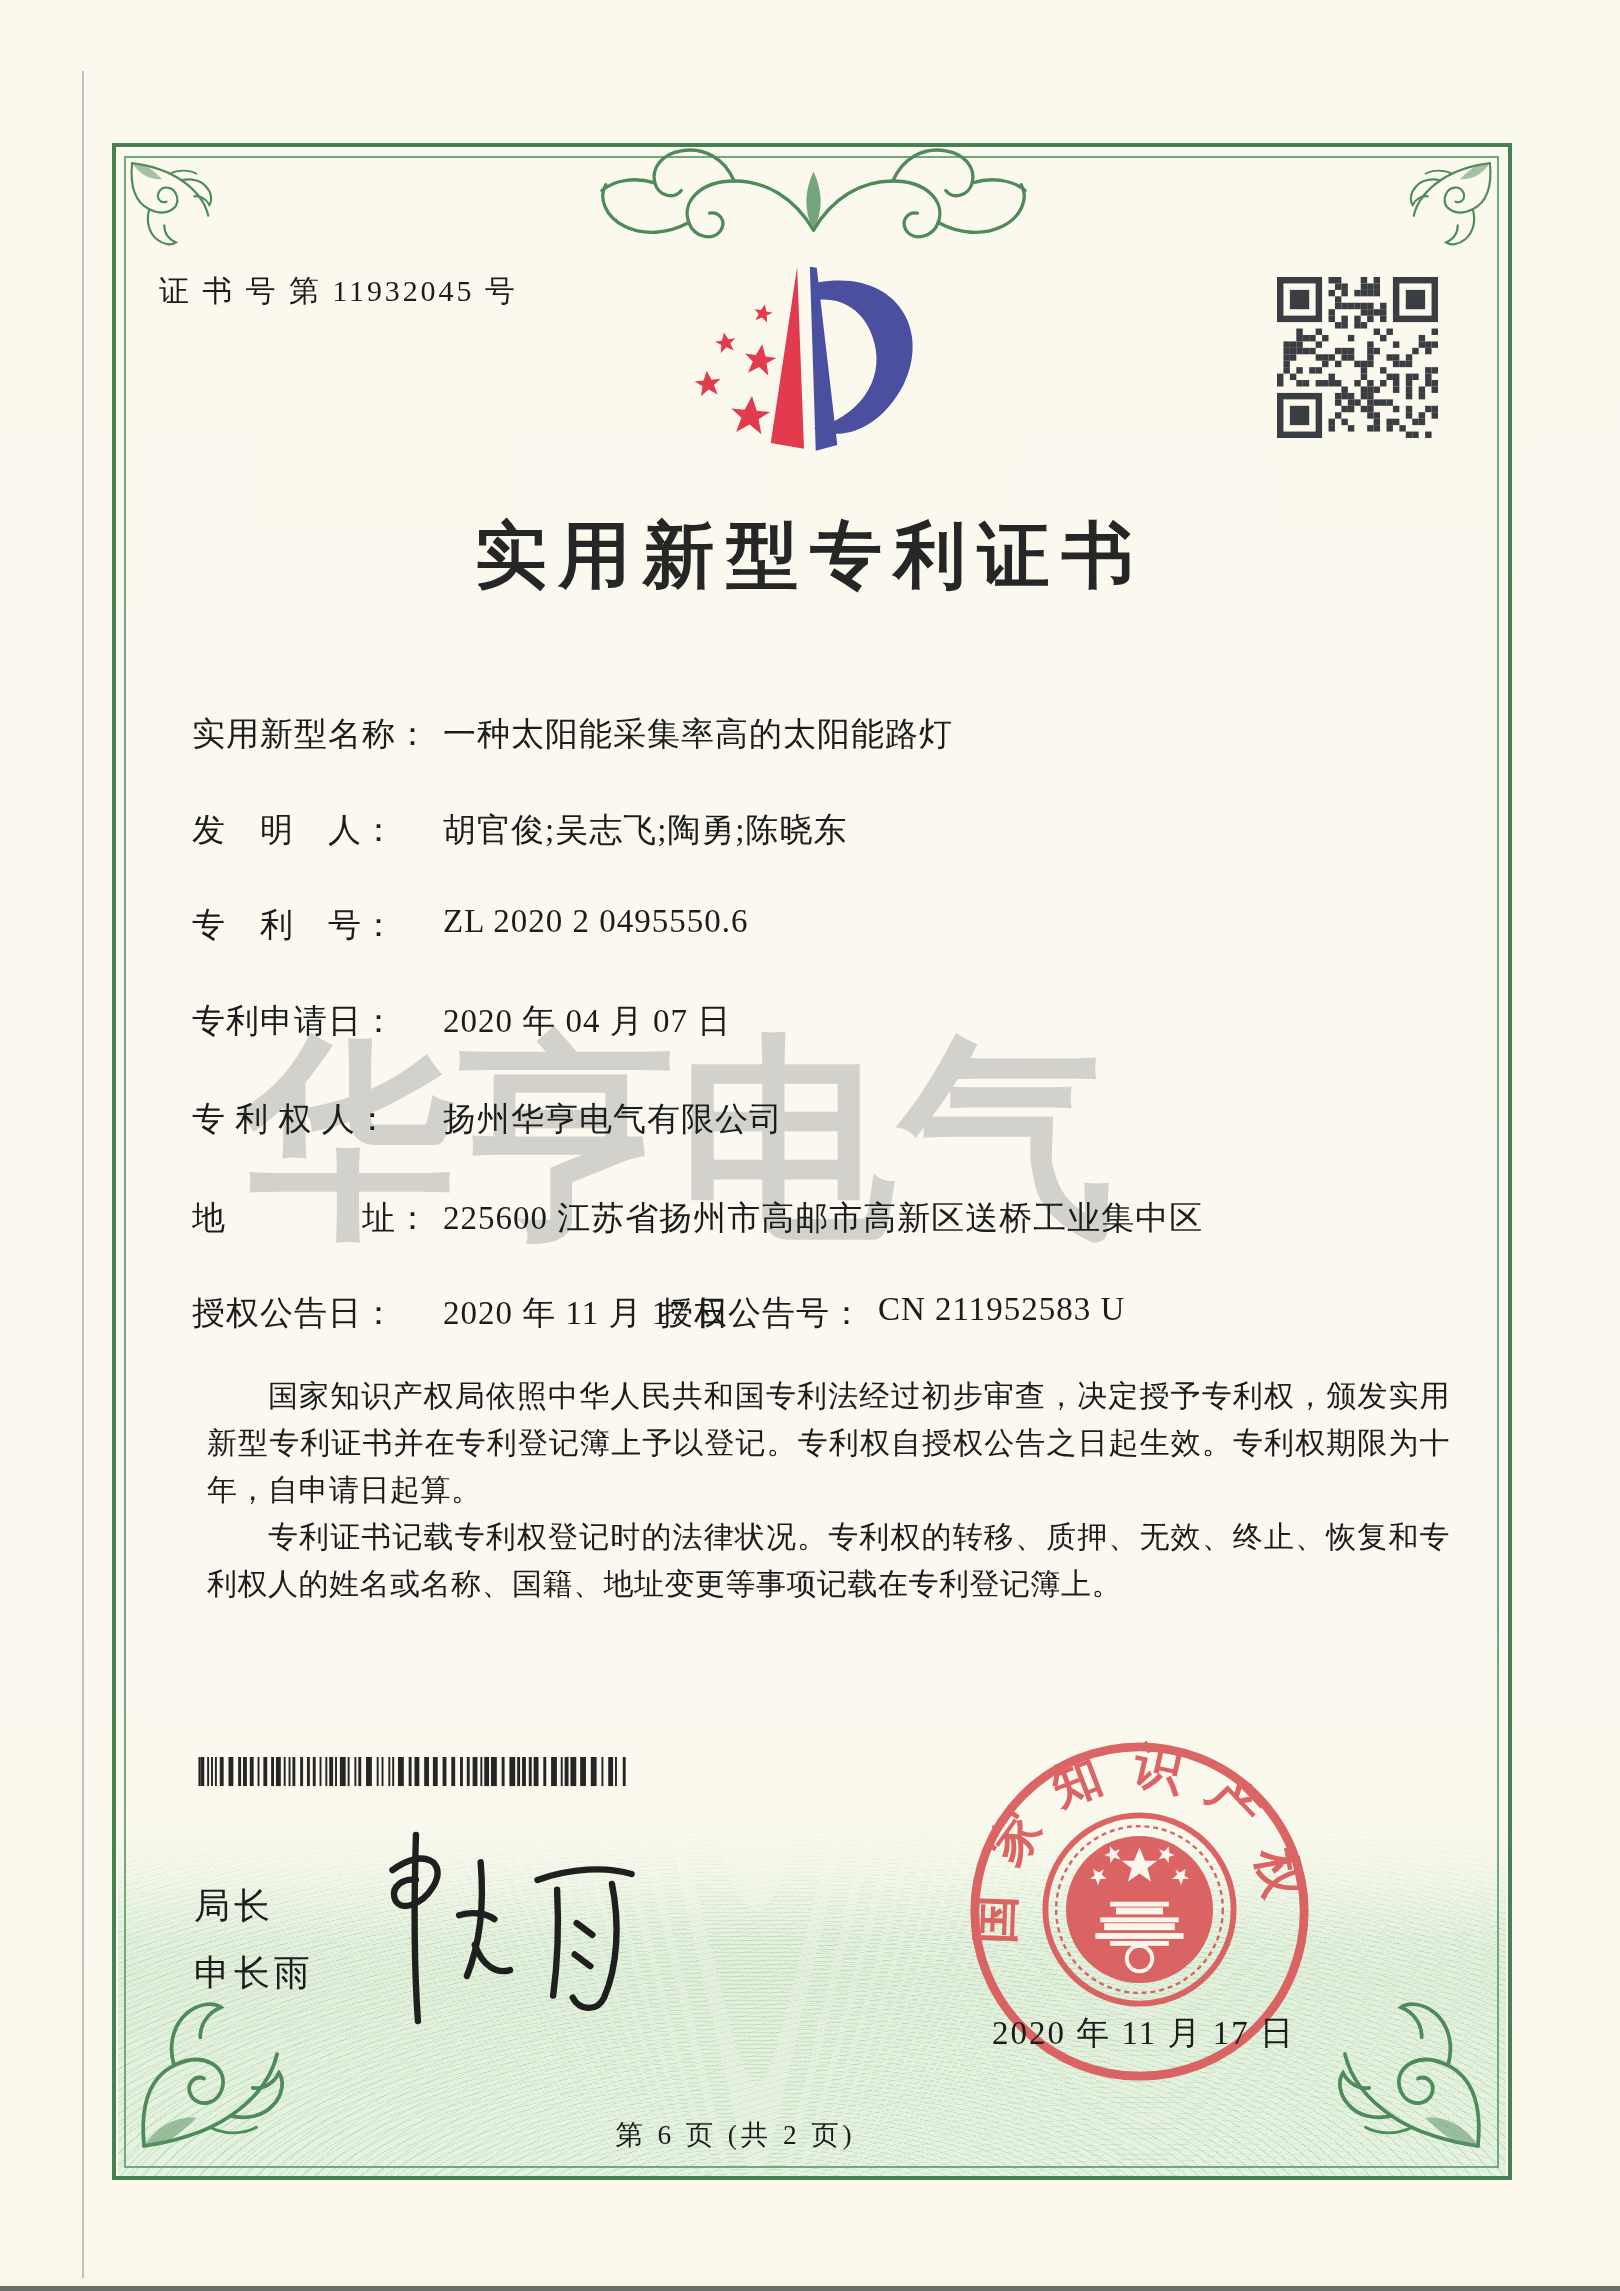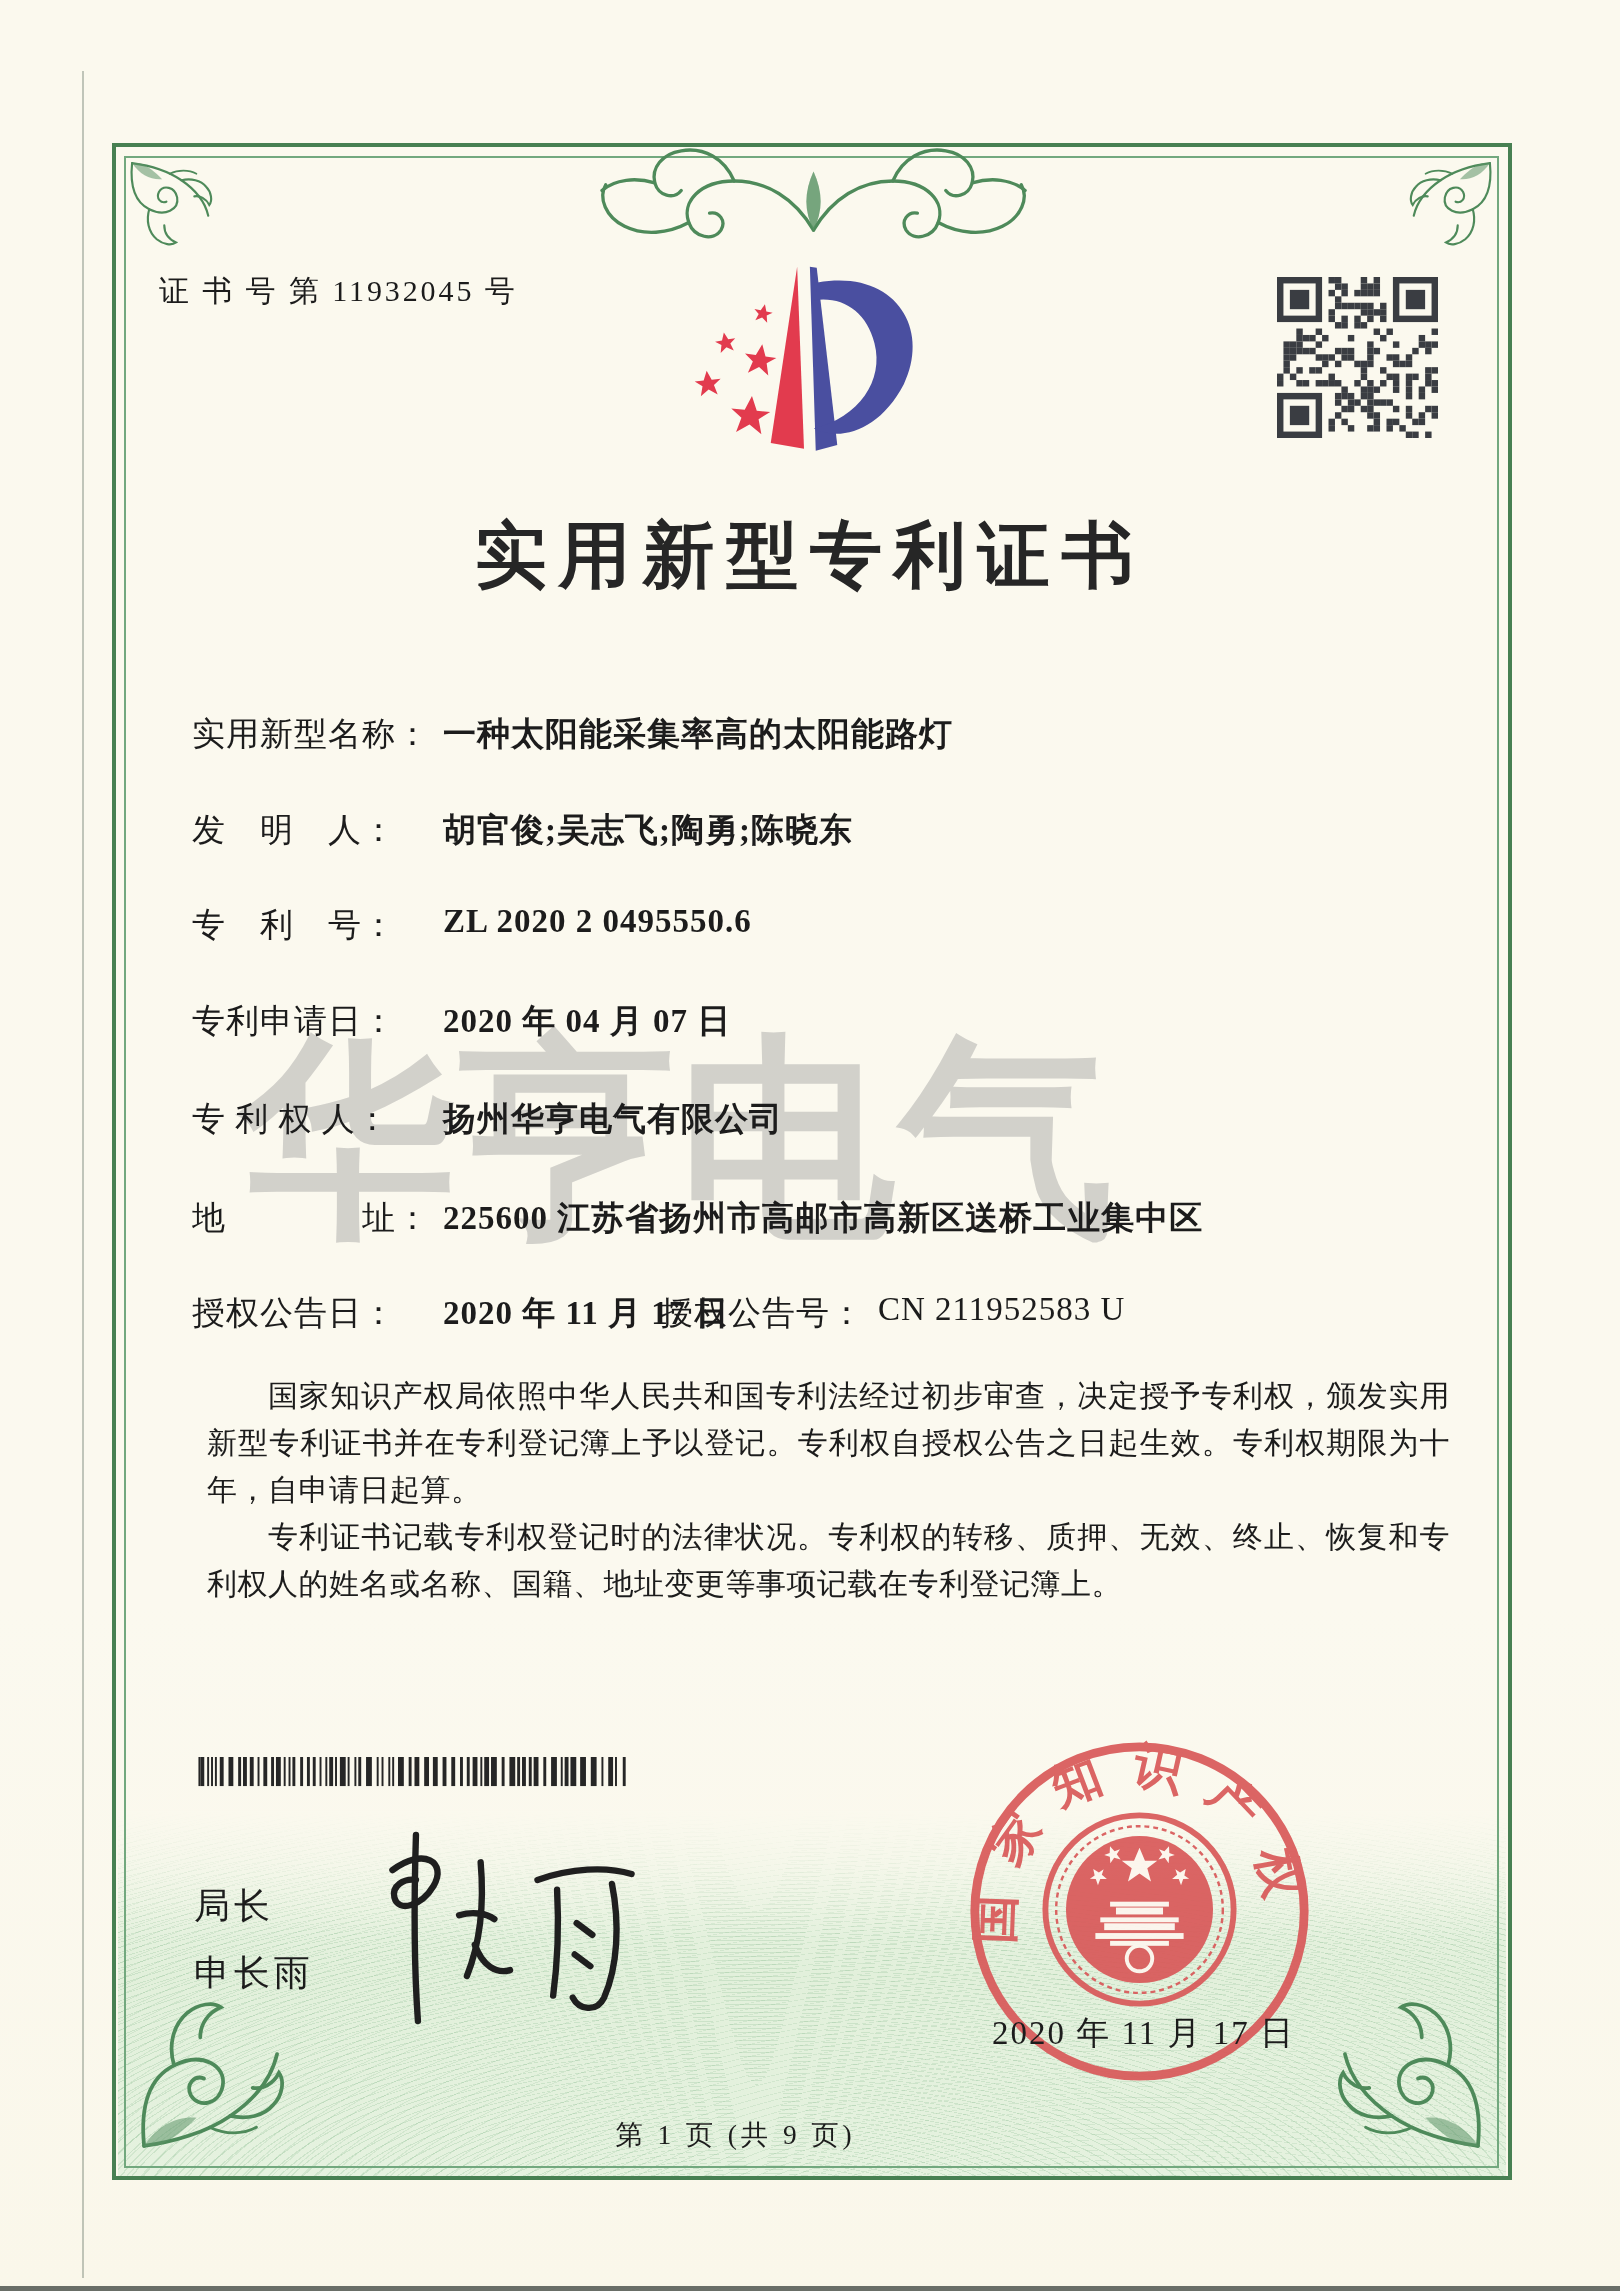--- a/index.html
+++ b/index.html
@@ -26,21 +26,21 @@
   .scan-bottom{position:absolute;left:0;right:0;bottom:0;height:5.9px;background:#454b46;opacity:.8;z-index:8;}
   
   .certno{position:absolute;left:159px;top:271px;font-size:30px;letter-spacing:2.9px;z-index:4;}
   .logo{position:absolute;left:667px;top:241px;z-index:4;}
   .qr{position:absolute;left:1277px;top:277px;z-index:4;}
   .title{position:absolute;left:0;right:0;top:508px;margin:0;text-align:center;
     font-size:72px;font-weight:bold;letter-spacing:11.8px;color:#262626;z-index:4;}
   
   .row{position:absolute;left:192px;font-size:33px;white-space:nowrap;z-index:4;height:43px;}
   .row .lab{letter-spacing:1px;margin-top:45px;}
-  .row .val{position:absolute;left:251px;top:0;letter-spacing:1px;font-weight:bold;}
+  .row .val{position:absolute;left:251px;top:0;letter-spacing:1px;}
   .row .lab2{position:absolute;left:461px;top:0;letter-spacing:1px;margin-left:7px;}
   .row .val2{position:absolute;left:686px;top:0;letter-spacing:1px;}
   
   .para{position:absolute;left:192px;width:1243px;margin:15px;font-size:30px;line-height:47px;
     text-align:justify;text-indent:61px;z-index:4;letter-spacing:0.5px;}
   
   .barcode{position:absolute;left:196px;top:1757px;z-index:4;}
   .role{position:absolute;left:194px;top:1882px;font-size:36px;letter-spacing:3.9px;z-index:5;}
   .rolename{position:absolute;left:194px;top:1949px;font-size:36px;letter-spacing:3.9px;z-index:5;}
   .sig{position:absolute;left:365px;top:1829px;z-index:5;}
@@ -453,16 +453,16 @@
         <rect x="-36" y="14" width="72" height="7"></rect>
         <rect x="-45" y="24" width="90" height="6"></rect>
         <rect x="-30" y="32" width="60" height="5"></rect>
       </g>
       <circle cx="0" cy="50" r="13" fill="none" stroke="#fdf6ee" stroke-width="4"></circle>
     </g>
   </svg>
 
   <div class="sealdate">2020 年 11 月 17 日</div>
 
-  <div class="pageind">第 1 页 (共 9 页)</div>
+  <div class="pageind">第 6 页 (共 2 页)</div>
 
 </div>
 
 
 </body></html>

